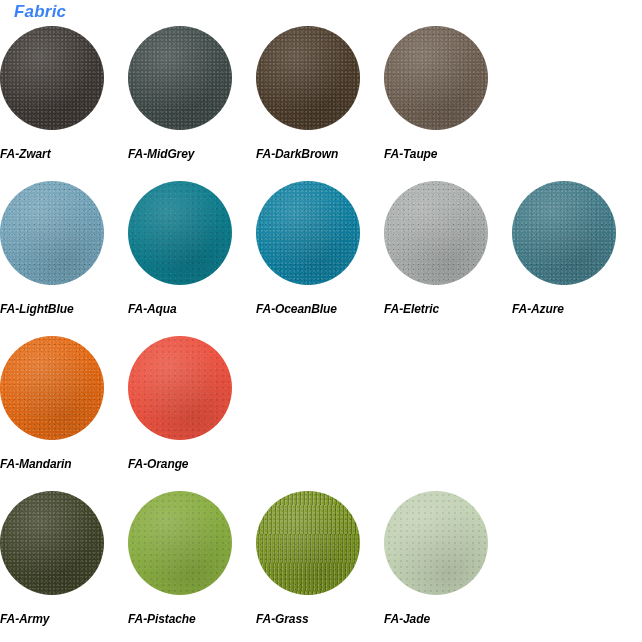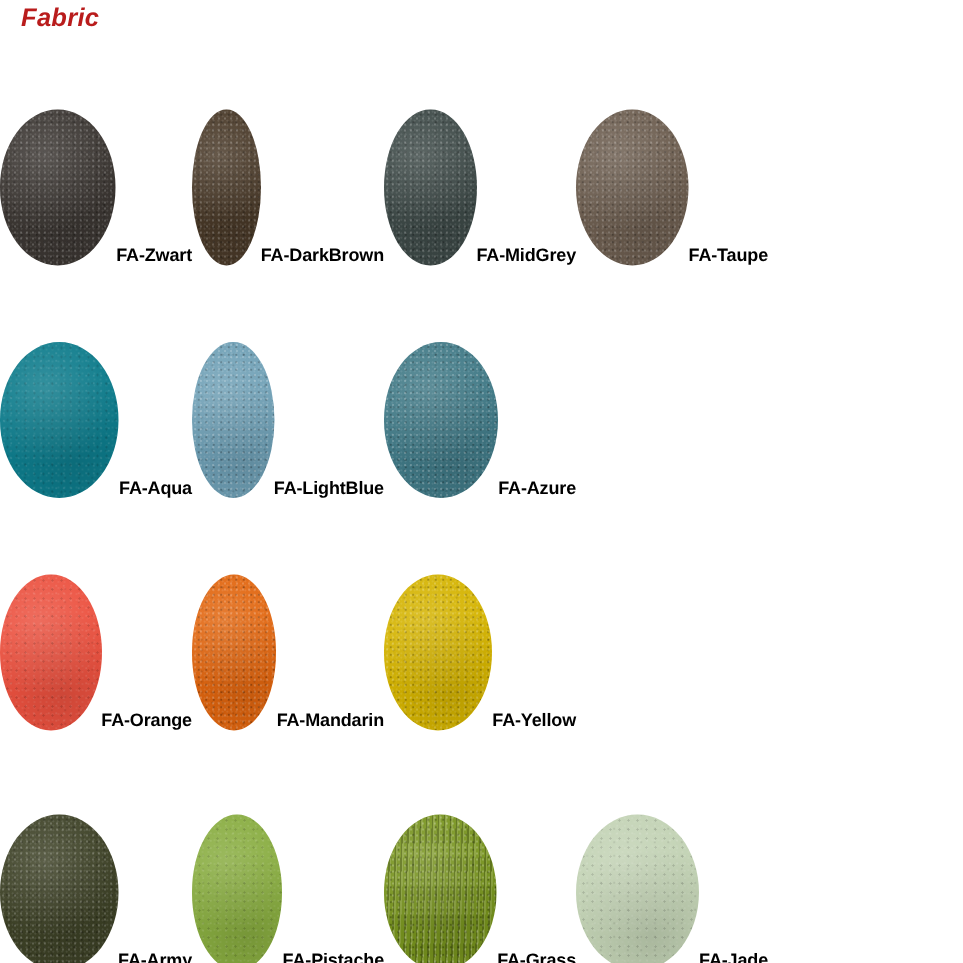--- a/index.html
+++ b/index.html
@@ -37,23 +37,24 @@
     display: flex;
     width: 642px;
     height: 155px;
     box-sizing: border-box;
   }
   .swatch-row.row-4 { height: 160px; }
 
   .swatch-cell {
     width: 128px;
     display: flex;
-    flex-direction: row;
-    align-items: flex-end;
+    flex-direction: column;
+    align-items: flex-start;
     box-sizing: border-box;
+    font-style: italic;
   }
   .swatch-cell.empty { visibility: hidden; }
 
   .swatch-disc {
     width: 104px;
     height: 104px;
     border-radius: 50%;
     margin-top: 4px;
     position: relative;
     overflow: hidden;
@@ -109,70 +110,74 @@
     font-weight: bold;
     color: #000000;
     text-align: center;
     white-space: nowrap;
     letter-spacing: -0.1px;
   }
 </style>
 </head>
 <body style="background-color: rgb(255, 255, 255);">
 
-<div id="page-title" style="color: #b91c1c; text-align: center;">Fabric</div>
+<div id="page-title" style="color: #3b82f6; text-align: center;">Fabric</div>
 
 <div id="swatch-grid">
 
   <div class="swatch-row row-1">
     <div class="swatch-cell">
       <div class="swatch-disc" style="background-color: rgb(60, 55, 51);"></div>
       <div class="swatch-label">FA-Zwart</div>
     </div>
     <div class="swatch-cell">
+      <div class="swatch-disc" style="background-color: rgb(62, 74, 72);"></div>
+      <div class="swatch-label">FA-MidGrey</div>
+    </div>
+    <div class="swatch-cell">
       <div class="swatch-disc" style="background-color: rgb(74, 58, 41);"></div>
       <div class="swatch-label">FA-DarkBrown</div>
-    </div>
-    <div class="swatch-cell">
-      <div class="swatch-disc" style="background-color: rgb(62, 74, 72);"></div>
-      <div class="swatch-label">FA-MidGrey</div>
     </div>
     <div class="swatch-cell">
       <div class="swatch-disc" style="background-color: rgb(109, 94, 80);"></div>
       <div class="swatch-label">FA-Taupe</div>
     </div>
   </div>
 
   <div class="swatch-row row-2">
     <div class="swatch-cell">
+      <div class="swatch-disc" style="background-color: rgb(111, 160, 182);"></div>
+      <div class="swatch-label">FA-LightBlue</div>
+    </div>
+    <div class="swatch-cell">
       <div class="swatch-disc smooth" style="background-color: rgb(14, 124, 140);"></div>
       <div class="swatch-label">FA-Aqua</div>
     </div>
     <div class="swatch-cell">
-      <div class="swatch-disc" style="background-color: rgb(111, 160, 182);"></div>
-      <div class="swatch-label">FA-LightBlue</div>
+      <div class="swatch-disc" style="background-color: rgb(13, 127, 160);"></div>
+      <div class="swatch-label">FA-OceanBlue</div>
+    </div>
+    <div class="swatch-cell">
+      <div class="swatch-disc" style="background-color: rgb(168, 172, 171);"></div>
+      <div class="swatch-label">FA-Eletric</div>
     </div>
     <div class="swatch-cell">
       <div class="swatch-disc" style="background-color: rgb(65, 122, 135);"></div>
       <div class="swatch-label">FA-Azure</div>
     </div>
   </div>
 
   <div class="swatch-row row-3">
     <div class="swatch-cell">
-      <div class="swatch-disc smooth" style="background-color: rgb(236, 82, 64);"></div>
-      <div class="swatch-label">FA-Orange</div>
-    </div>
-    <div class="swatch-cell">
       <div class="swatch-disc" style="background-color: rgb(226, 102, 15);"></div>
       <div class="swatch-label">FA-Mandarin</div>
     </div>
     <div class="swatch-cell">
-      <div class="swatch-disc" style="background-color: rgb(213, 180, 0);"></div>
-      <div class="swatch-label">FA-Yellow</div>
+      <div class="swatch-disc smooth" style="background-color: rgb(236, 82, 64);"></div>
+      <div class="swatch-label">FA-Orange</div>
     </div>
   </div>
 
   <div class="swatch-row row-4">
     <div class="swatch-cell">
       <div class="swatch-disc" style="background-color: rgb(62, 66, 39);"></div>
       <div class="swatch-label">FA-Army</div>
     </div>
     <div class="swatch-cell">
       <div class="swatch-disc smooth" style="background-color: rgb(137, 173, 65);"></div>

